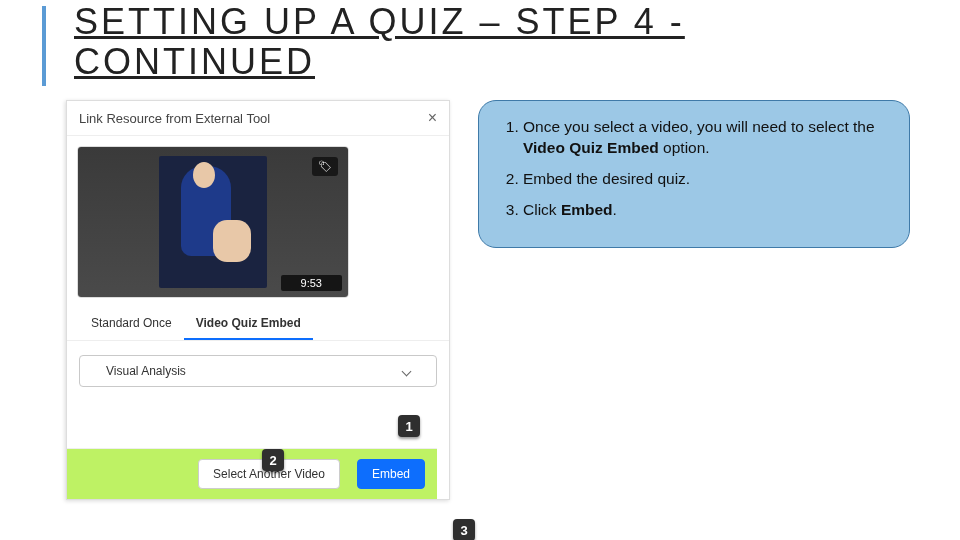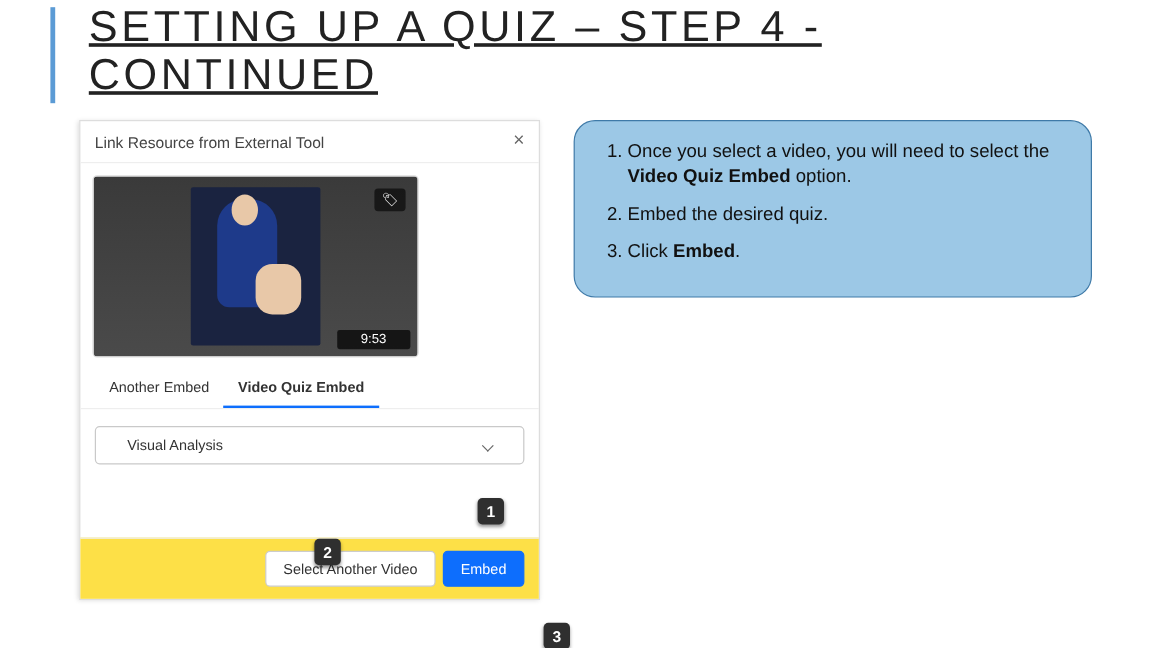--- a/index.html
+++ b/index.html
@@ -24,21 +24,21 @@
   .channel-row { display: flex; align-items: center; gap: 6px; margin-top: 3px; }
   .yt-icon { width: 16px; height: 11px; background: #ff0000; border-radius: 2px; position: relative; }
   .yt-icon::after { content: ""; position: absolute; left: 5px; top: 2px; border-left: 5px solid #fff; border-top: 3.5px solid transparent; border-bottom: 3.5px solid transparent; }
   .channel { font-size: 10px; color: #666; }
   .tabs { display: flex; gap: 0; padding: 0 12px; border-bottom: 1px solid #eee; margin-top: 6px; }
   .tab { padding: 8px 12px; font-size: 12px; color: #333; border-bottom: 2px solid transparent; cursor: pointer; }
   .tab.active { border-bottom: 2px solid #0d6efd; font-weight: 600; }
   .select-row { padding: 14px 12px 0; }
   .select { width: 100%; border: 1px solid #c9c9c9; border-radius: 4px; padding: 8px 26px; font-size: 12px; display: flex; justify-content: space-between; align-items: center; color: #333; cursor: pointer; background: #fff; }
   .chev { border: solid #666; border-width: 0 1.5px 1.5px 0; display: inline-block; padding: 3px; transform: rotate(45deg); }
-  .modal-footer { position: absolute; bottom: 0; left: 0; right: 0; border-top: 1px solid #eee; padding: 10px 12px; display: flex; justify-content: flex-end; gap: 6px; background: #fde047; }
+  .modal-footer { position: absolute; bottom: 0; left: 0; right: 12px; border-top: 1px solid #eee; padding: 10px 12px; display: flex; justify-content: flex-end; gap: 17px; background: #bef264; }
   .btn { font-size: 12px; padding: 7px 14px; border-radius: 4px; cursor: pointer; border: 1px solid #ccc; background: #fff; color: #333; }
   .btn-primary { background: #0d6efd; color: #fff; border-color: #0d6efd; }
   .callout { position: absolute; background: #2f2f2f; color: #fff; font-size: 13px; font-weight: 700; width: 22px; height: 22px; border-radius: 4px; display: flex; align-items: center; justify-content: center; box-shadow: 0 2px 3px rgba(0,0,0,0.4); }
   .c1 { left: 398px; top: 415px; }
   .c2 { left: 262px; top: 449px; }
   .c3 { left: 453px; top: 519px; }
   .info-box { position: absolute; left: 478px; top: 100px; width: 432px; background: #9cc8e6; border: 1px solid #3f7aa8; border-radius: 18px; padding: 16px 18px; z-index: -1; }
   .info-list { list-style: decimal; padding-left: 26px; }
   .info-list li { font-size: 15.5px; color: #111; margin-bottom: 10px; line-height: 1.35; }
   .emb { font-weight: 700; }
@@ -77,21 +77,21 @@
         <div class="figure"></div>
         <div class="head"></div>
         <div class="baby"></div>
       </div>
       <span class="tag-icon">🏷</span>
       <span class="duration">9:53</span>
     </div>
   </div>
 
   <div class="tabs">
-    <div class="tab">Another Embed</div>
+    <div class="tab">Standard Once</div>
     <div class="tab active">Video Quiz Embed</div>
   </div>
 
   <div class="select-row">
     <div class="select">
       <span>Visual Analysis</span>
       <span class="chev"></span>
     </div>
   </div>
 

